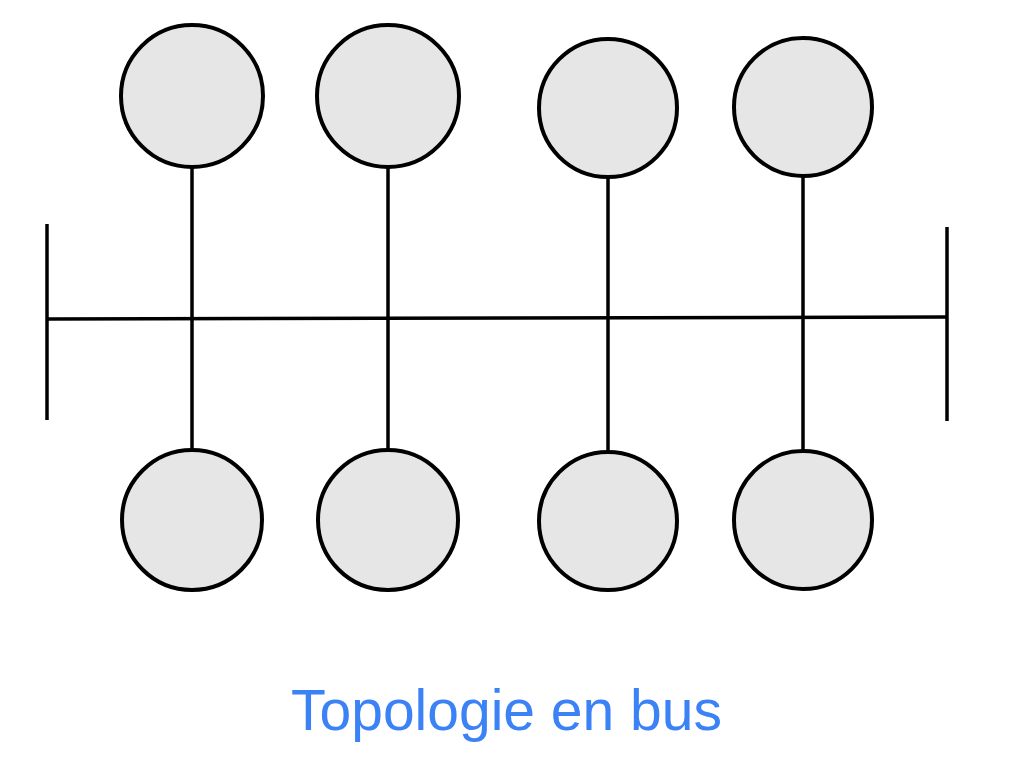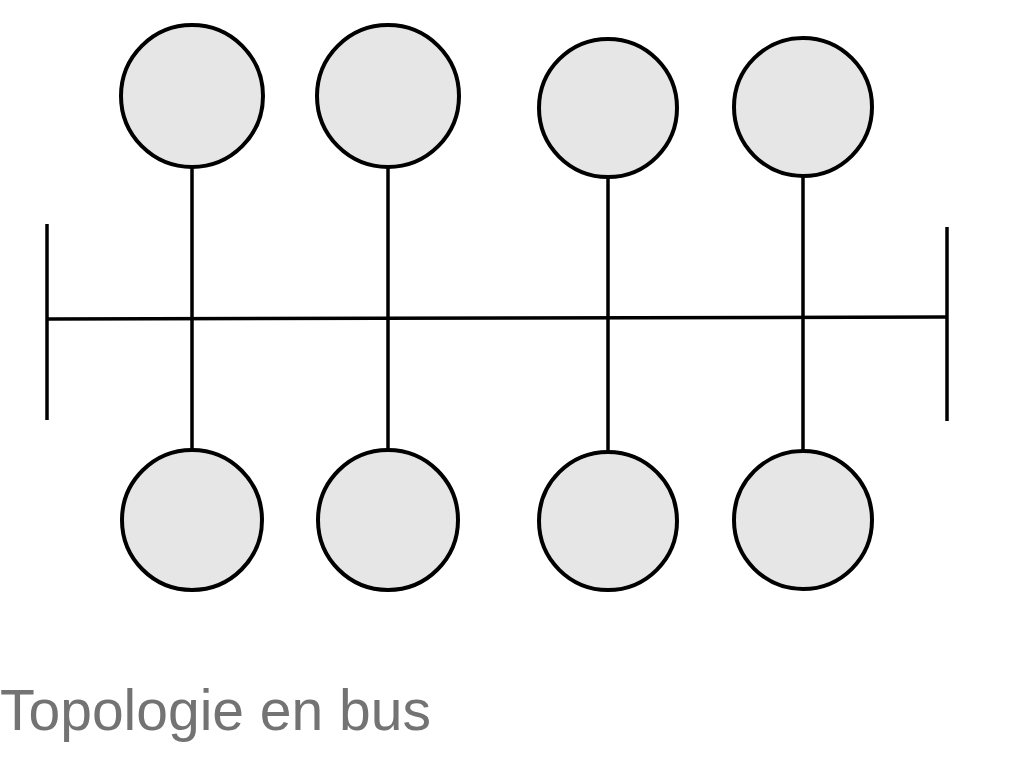--- a/index.html
+++ b/index.html
@@ -22,24 +22,25 @@
     position: absolute;
     left: 0;
     top: 0;
     display: block;
   }
   .caption {
     position: absolute;
     left: 0;
     right: 0;
     top: 678px;
+    text-align: center;
     font-size: 57px;
     line-height: 1.15;
     letter-spacing: 0;
-    color: #737373;
+    color: #3b82f6;
     white-space: nowrap;
   }
 </style>
 </head>
 <body>
 
 <div class="stage">
   <svg id="diagram-svg" width="1013" height="763" viewBox="0 0 1013 763">
       <line x1="192" y1="96" x2="192" y2="520" stroke="#000000" stroke-width="3.5"></line>
       <line x1="388" y1="96" x2="388" y2="520" stroke="#000000" stroke-width="3.5"></line>

